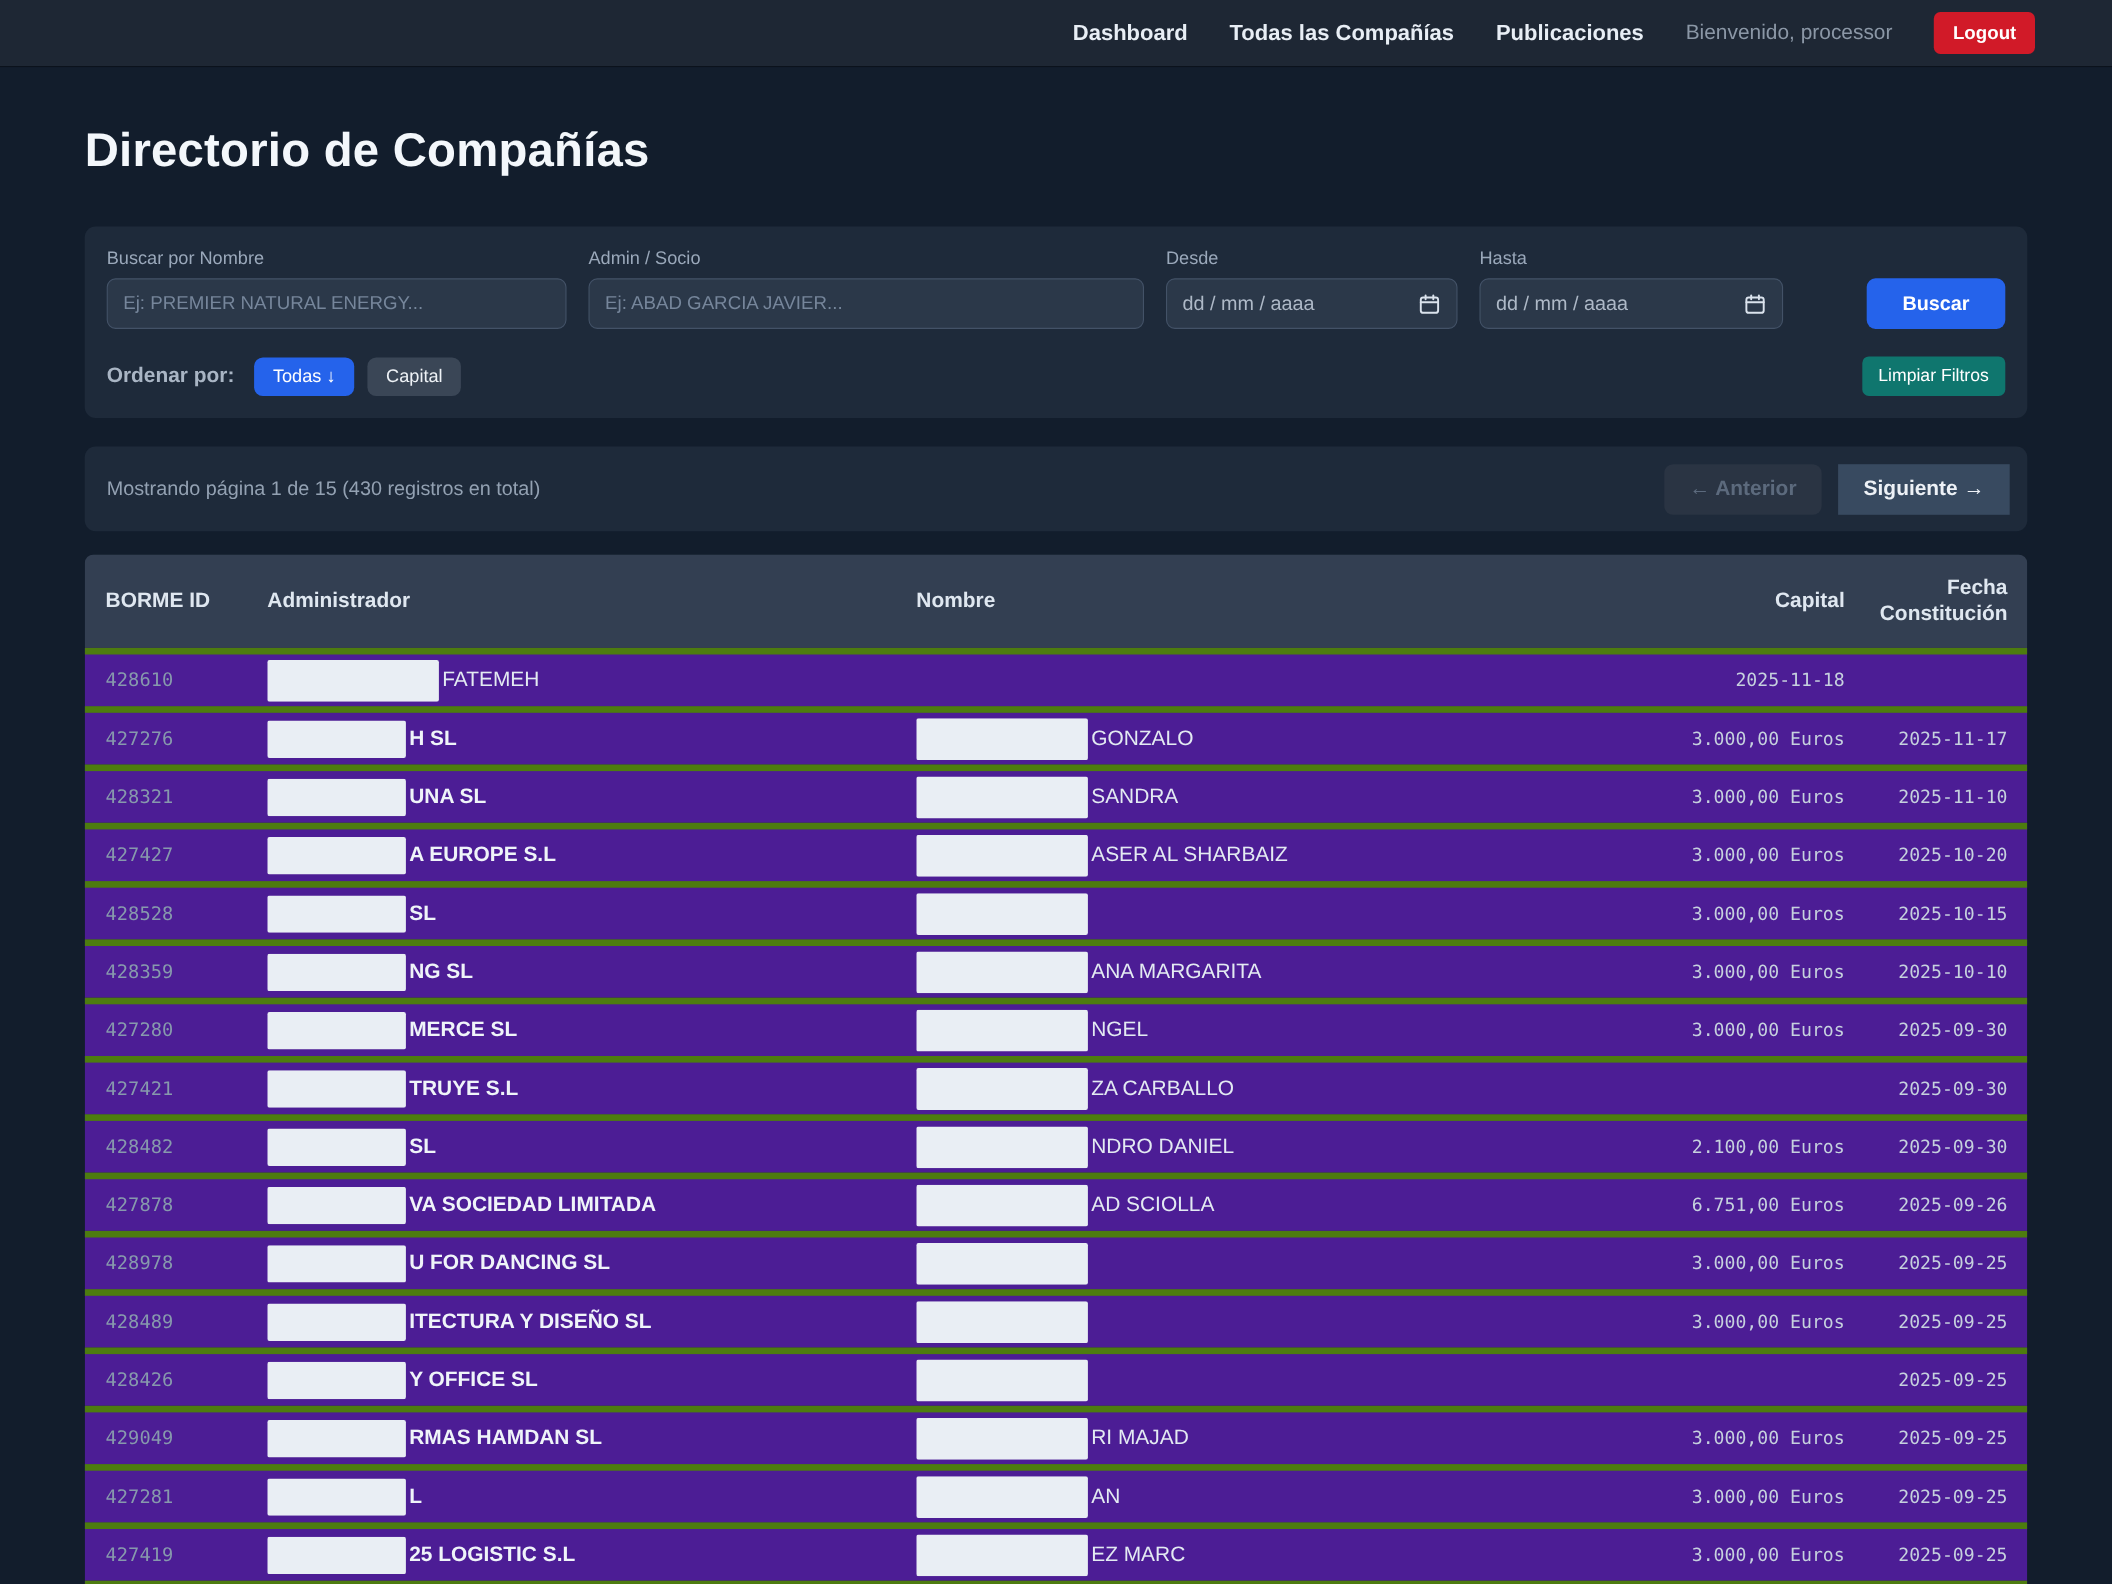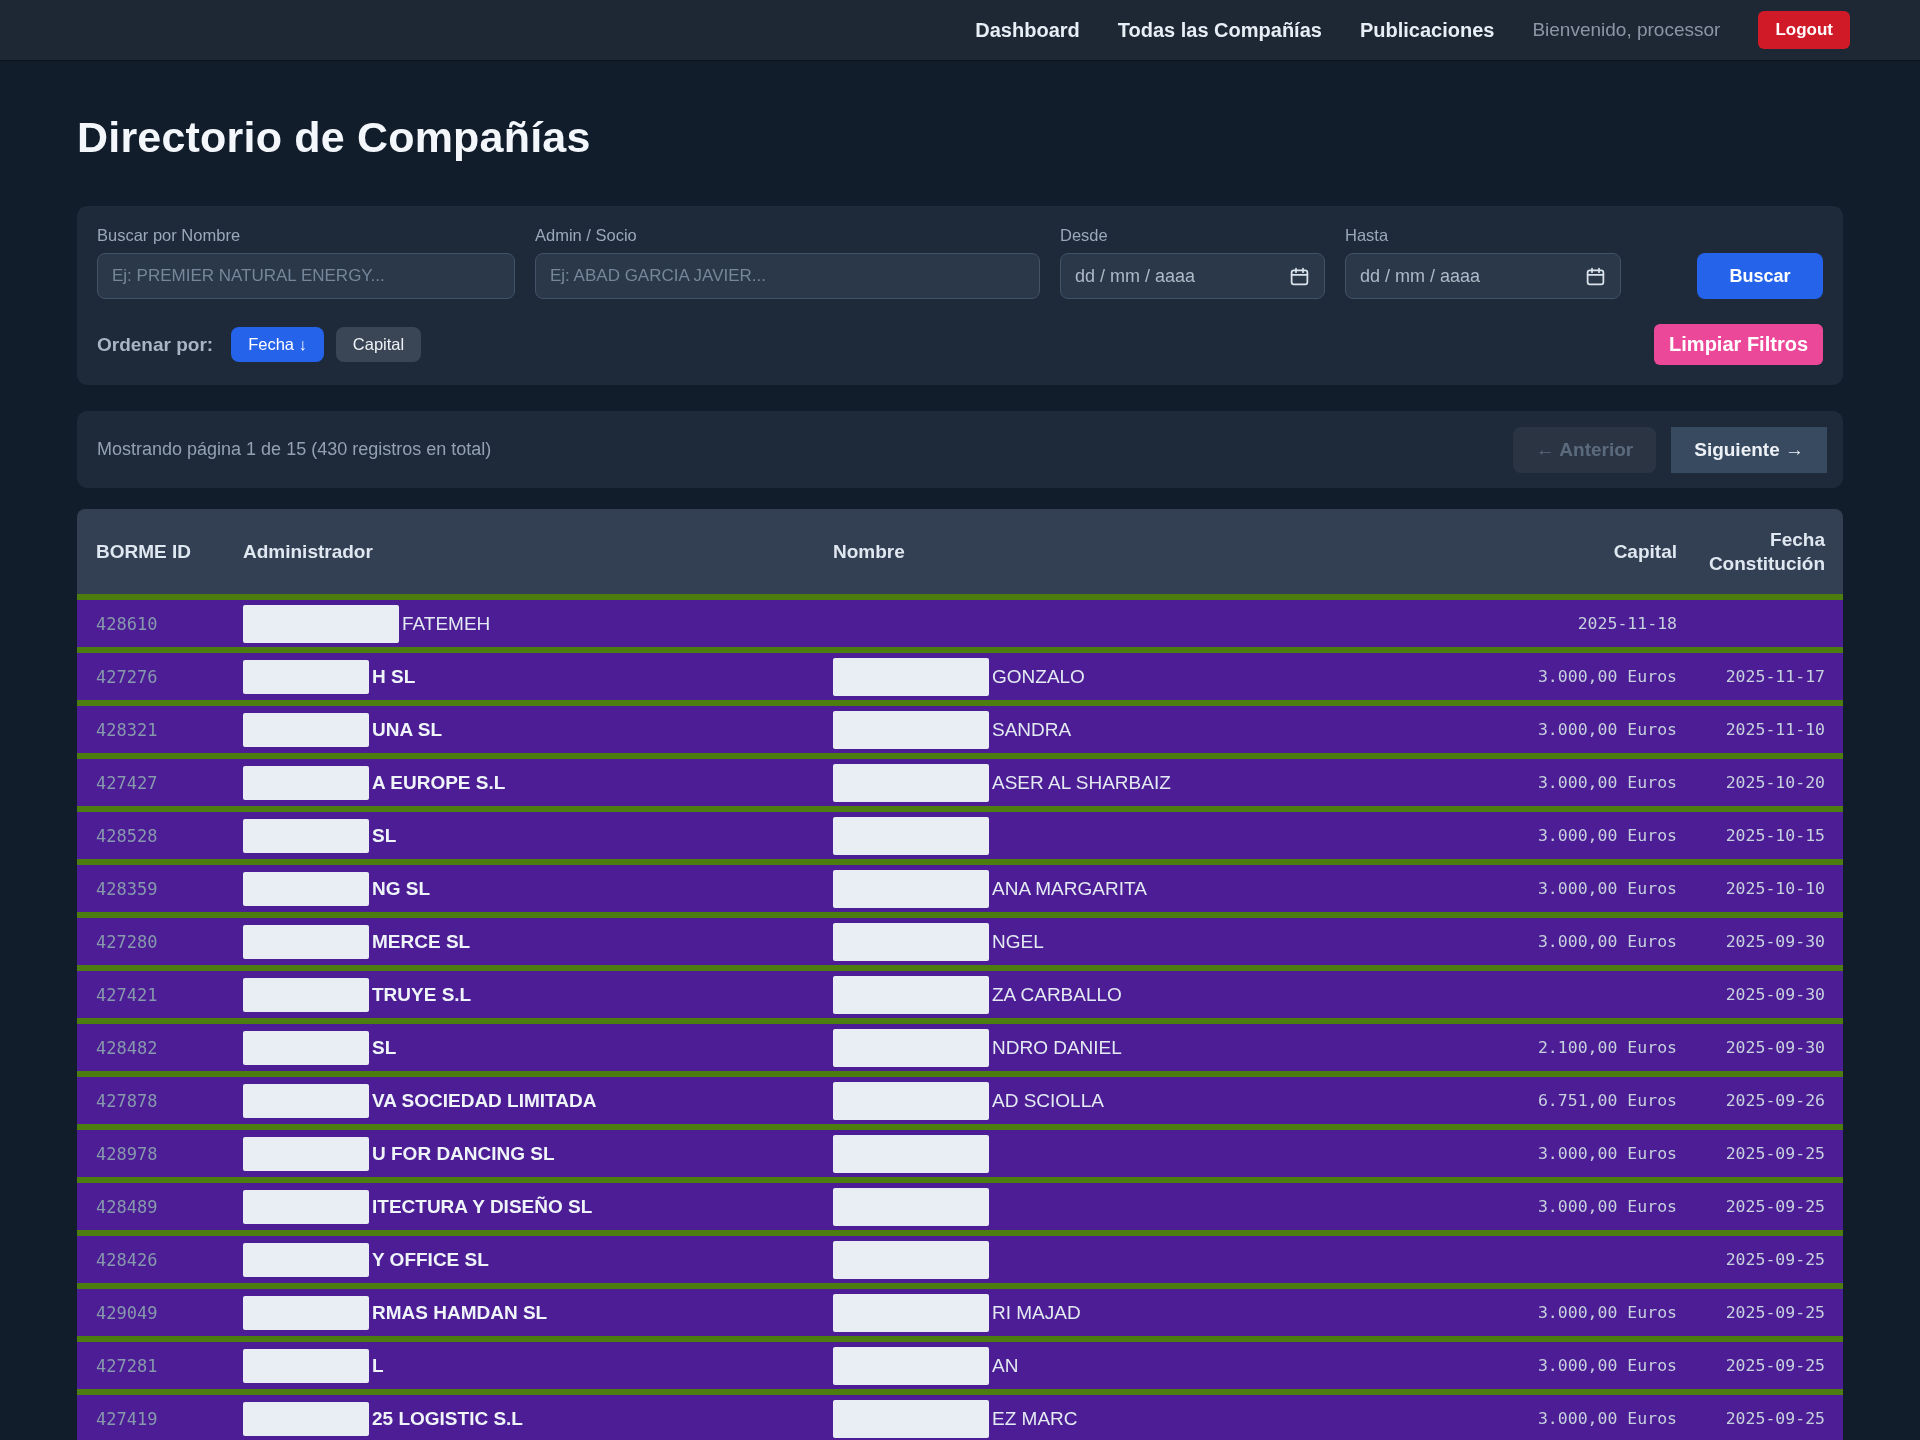--- a/index.html
+++ b/index.html
@@ -52,22 +52,22 @@
   }
   .filter-row2{display:flex;align-items:center;margin-top:25px;}
   .sort-label{font-size:19px;font-weight:700;color:#a9b5c4;}
   .pill{
     border:none;border-radius:8px;padding:8px 17px;font-size:16.5px;cursor:pointer;
     font-family:"Liberation Sans",sans-serif;
   }
   .pill-fecha{background:#2563eb;color:#fff;margin-left:18px;}
   .pill-capital{background:#3a4656;color:#eef2f6;margin-left:12px;}
   .btn-limpiar{
-    margin-left:auto;background:#ec4899;color:#fff;border:none;border-radius:6px;
-    padding:9px 15px;font-size:20px;font-weight:700;cursor:pointer;
+    margin-left:auto;background:#0f766e;color:#fff;border:none;border-radius:6px;
+    padding:9px 15px;font-size:16px;font-weight:400;cursor:pointer;
   }
   
   .paging-panel{
     margin-top:26px;background:#1e2a3a;border-radius:10px;height:77px;
     display:flex;align-items:center;padding:0 16px 0 20px;box-sizing:border-box;
   }
   .paging-status{font-size:18px;color:#93a1b2;}
   .btn-prev{
     margin-left:auto;background:#2a3443;color:#5c6a7d;border:none;border-radius:8px;
     padding:12px 23px;font-size:19px;font-weight:700;cursor:default;
@@ -158,21 +158,21 @@
               <line x1="8" y1="3" x2="8" y2="7"></line>
               <line x1="16" y1="3" x2="16" y2="7"></line>
           </svg>
         </div>
       </div>
       <button class="btn-buscar">Buscar</button>
     </div>
 
     <div class="filter-row2">
       <span class="sort-label">Ordenar por:</span>
-      <button class="pill pill-fecha">Fecha ↓</button>
+      <button class="pill pill-fecha">Todas ↓</button>
       <button class="pill pill-capital">Capital</button>
       <button class="btn-limpiar">Limpiar Filtros</button>
     </div>
   </div>
 
   <div class="paging-panel">
     <span class="paging-status">Mostrando página 1 de 15 (430 registros en total)</span>
     <button class="btn-prev">← Anterior</button>
     <button class="btn-next">Siguiente →</button>
   </div>

